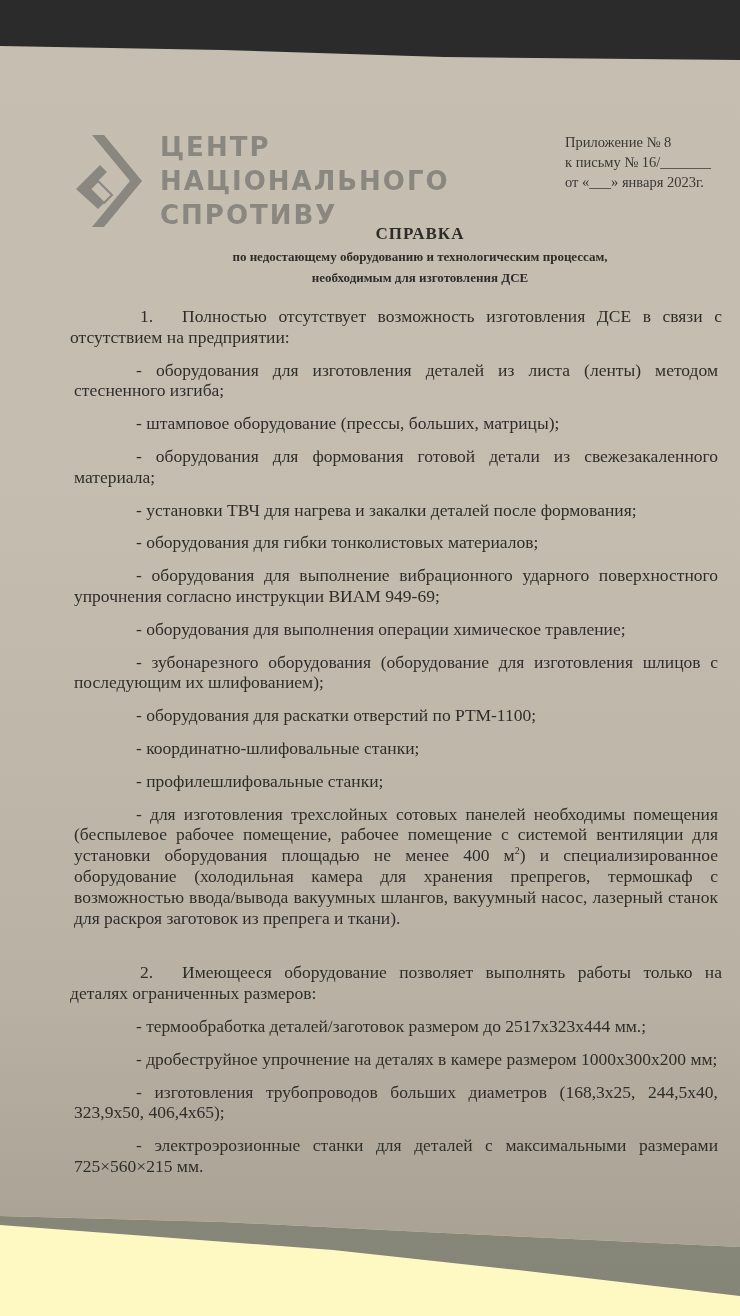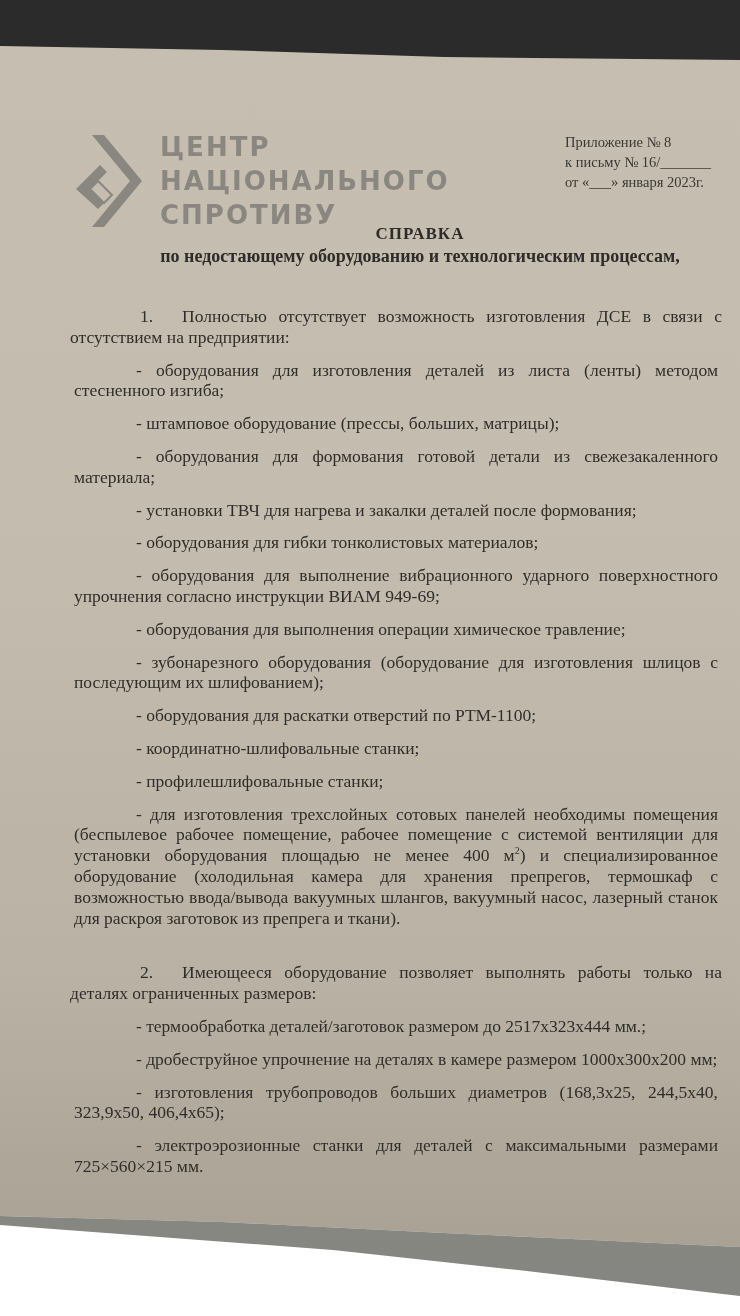--- a/index.html
+++ b/index.html
@@ -8,21 +8,21 @@
       width: 740px;
       height: 1316px;
       overflow: hidden;
       background: #1c1d1f;
     }
     .scene {
       position: relative;
       width: 740px;
       height: 1316px;
       overflow: hidden;
-      background: #ffffff;
+      background: #fef9c3;
     }
     .top-dark {
       position: absolute;
       left: 0; top: 0;
       width: 740px; height: 70px;
       background: #2a2b2a;
     }
     .paper {
       position: absolute;
       left: 0;
@@ -78,21 +78,21 @@
       font-family: Liberation Serif, serif;
       font-weight: bold;
       color: #2e2c29;
     }
     .title-main {
       font-size: 17px;
       line-height: 24px;
       letter-spacing: 1px;
     }
     .title-sub {
-      font-size: 18px;
+      font-size: 13px;
       line-height: 21px;
     }
     .body {
       position: absolute;
       left: 62px;
       top: 298px;
       width: 668px;
       font-family: "Liberation Serif", serif;
       font-size: 17.5px;
       line-height: 20.8px;
@@ -138,20 +138,21 @@
 
   <div class="annex">
     <div>Приложение № 8</div>
     <div>к письму № 16/_______</div>
     <div>от «___» января 2023г.</div>
   </div>
 
   <div class="title-block">
     <div class="title-main">СПРАВКА</div>
     <div class="title-sub">по недостающему оборудованию и технологическим процессам,</div>
+    <div class="title-sub">необходимым для изготовления ДСЕ</div>
   </div>
 
   <div class="body">
     <p class="para"><span class="para-num">1.</span><span>Полностью отсутствует возможность изготовления ДСЕ в связи с отсутствием на предприятии:</span></p>
     <p class="item">- оборудования для изготовления деталей из листа (ленты) методом стесненного изгиба;</p>
     <p class="item">- штамповое оборудование (прессы, больших, матрицы);</p>
     <p class="item">- оборудования для формования готовой детали из свежезакаленного материала;</p>
     <p class="item">- установки ТВЧ для нагрева и закалки деталей после формования;</p>
     <p class="item">- оборудования для гибки тонколистовых материалов;</p>
     <p class="item">- оборудования для выполнение вибрационного ударного поверхностного упрочнения согласно инструкции ВИАМ 949-69;</p>

